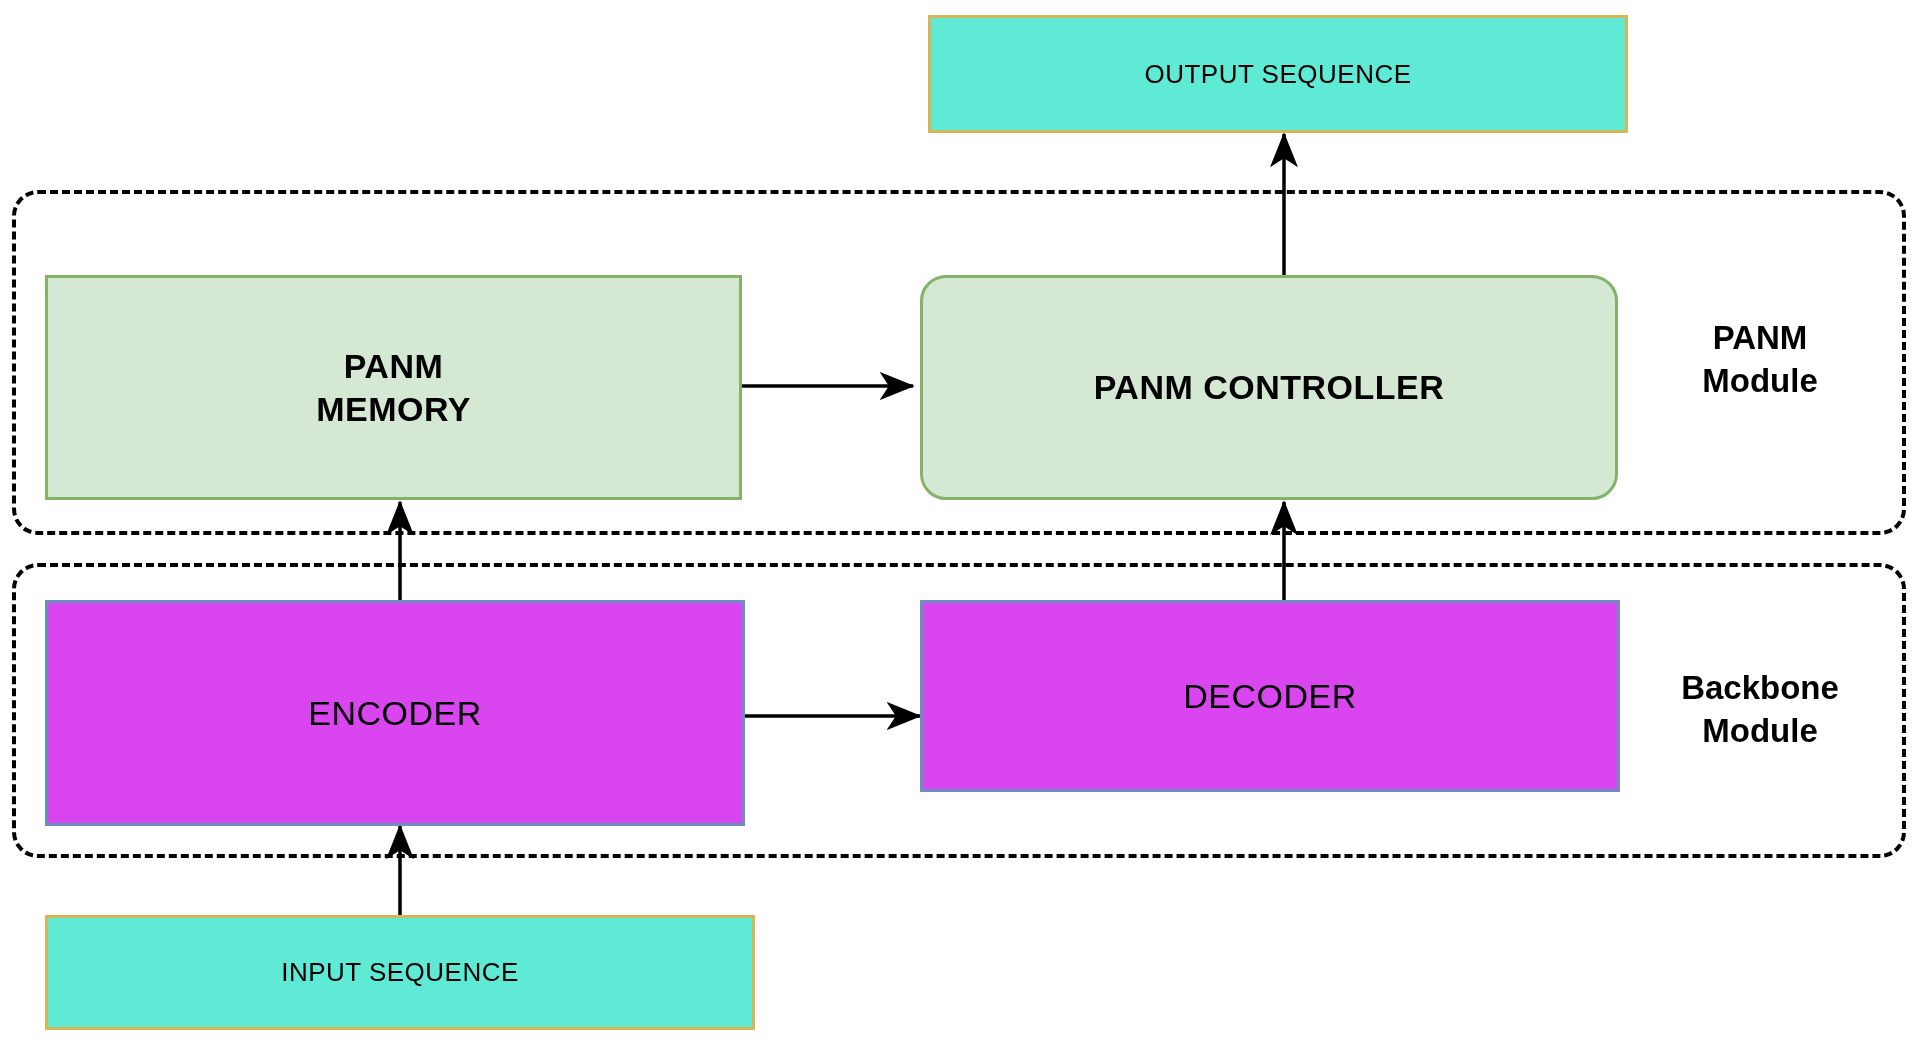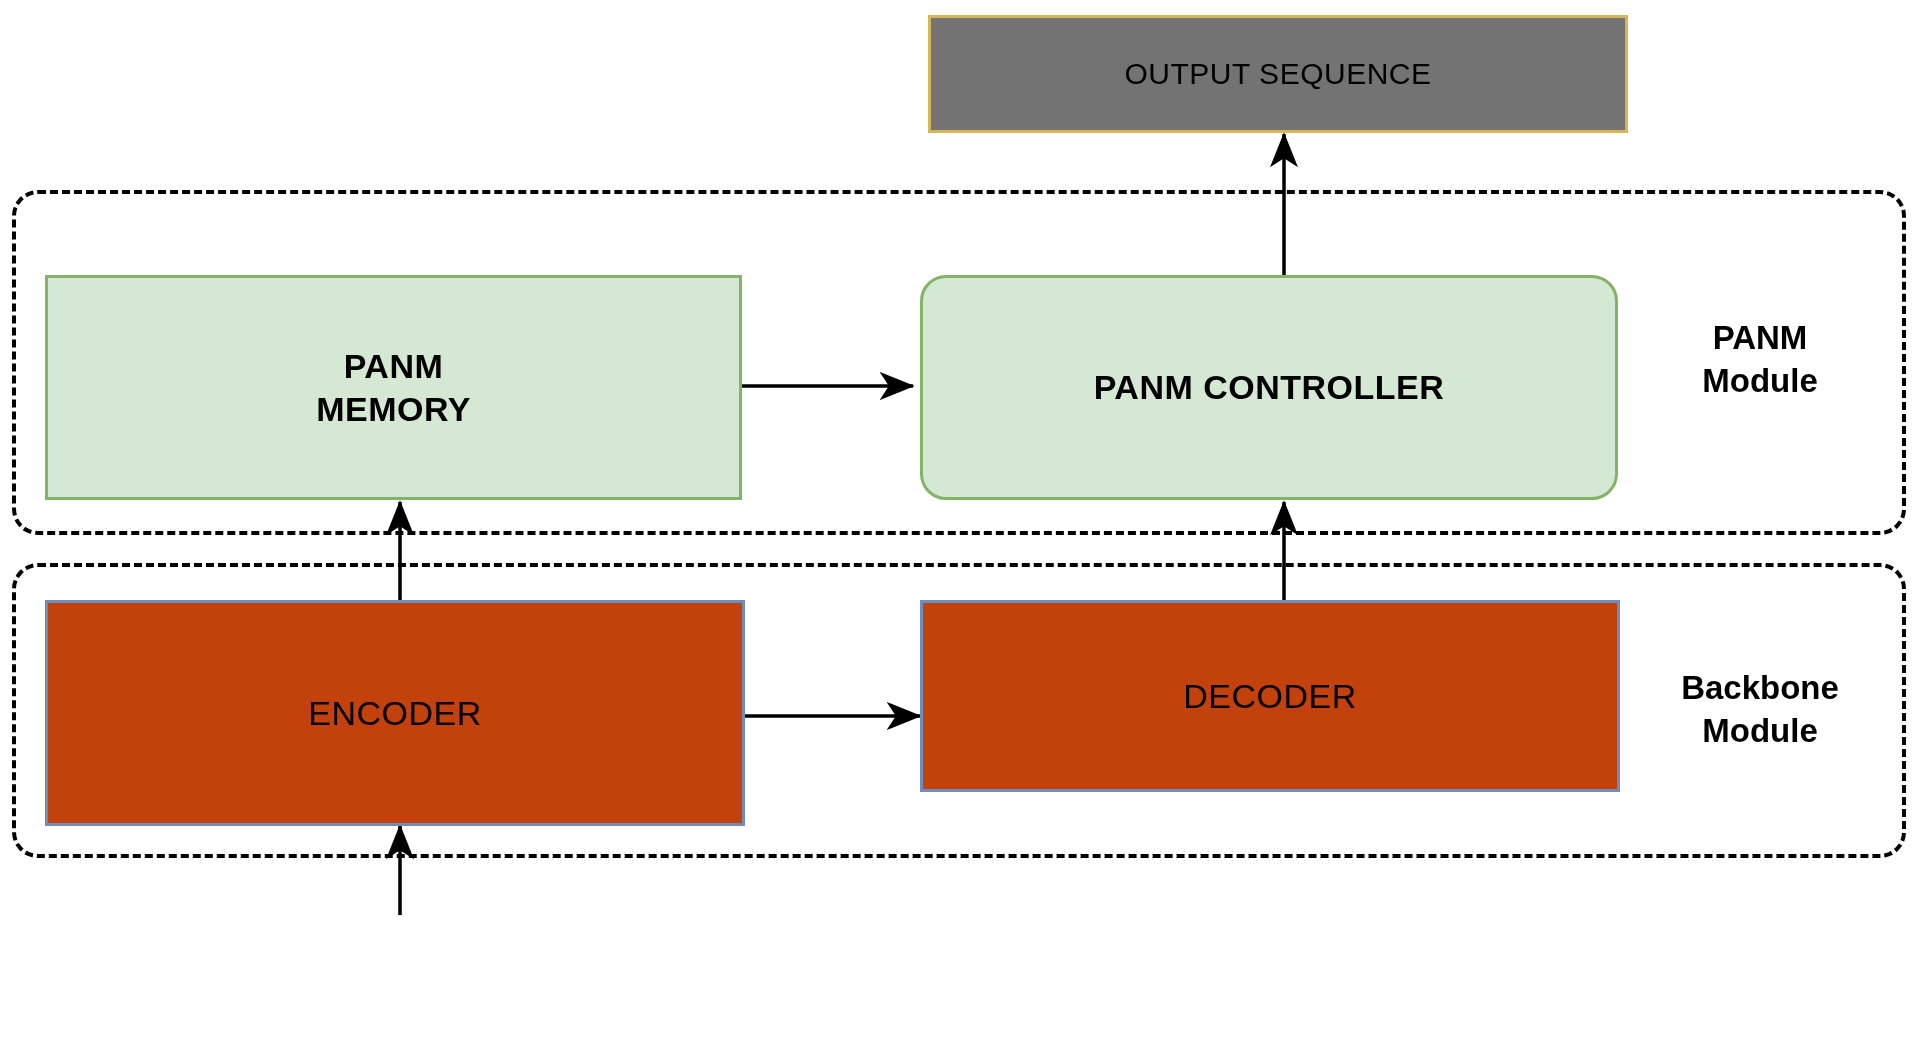--- a/index.html
+++ b/index.html
@@ -22,35 +22,35 @@
     box-sizing: border-box;
     display: flex;
     align-items: center;
     justify-content: center;
     text-align: center;
     color: #000000;
     line-height: 1.25;
     white-space: pre-line;
   }
   .node-orange {
-    background: #737373;
+    background: #5eead4;
     border: 3px solid #d6b656;
-    font-size: 30px;
+    font-size: 26px;
     font-weight: 400;
     letter-spacing: 0.5px;
   }
   .node-green {
     background: #d5e8d4;
     border: 3px solid #82b366;
     font-size: 34px;
     font-weight: 700;
     letter-spacing: 0.5px;
   }
   .node-blue {
-    background: #c2410c;
+    background: #d946ef;
     border: 3px solid #6c8ebf;
     font-size: 34px;
     font-weight: 400;
     letter-spacing: 0.5px;
   }
   .group-box {
     position: absolute;
     box-sizing: border-box;
     border: 4px dashed #000000;
     border-radius: 26px;
@@ -126,14 +126,15 @@
 
   <div class="node node-green" style="left:45px; top:275px; width:697px; height:225px;">PANM
 MEMORY</div>
 
   <div class="node node-green" style="left:920px; top:275px; width:698px; height:225px;border-radius:26px;">PANM CONTROLLER</div>
 
   <div class="node node-blue" style="left:45px; top:600px; width:700px; height:226px;">ENCODER</div>
 
   <div class="node node-blue" style="left:920px; top:600px; width:700px; height:192px;">DECODER</div>
 
+  <div class="node node-orange" style="left:45px; top:915px; width:710px; height:115px;">INPUT SEQUENCE</div>
 
 </div>
 
 </body></html>

